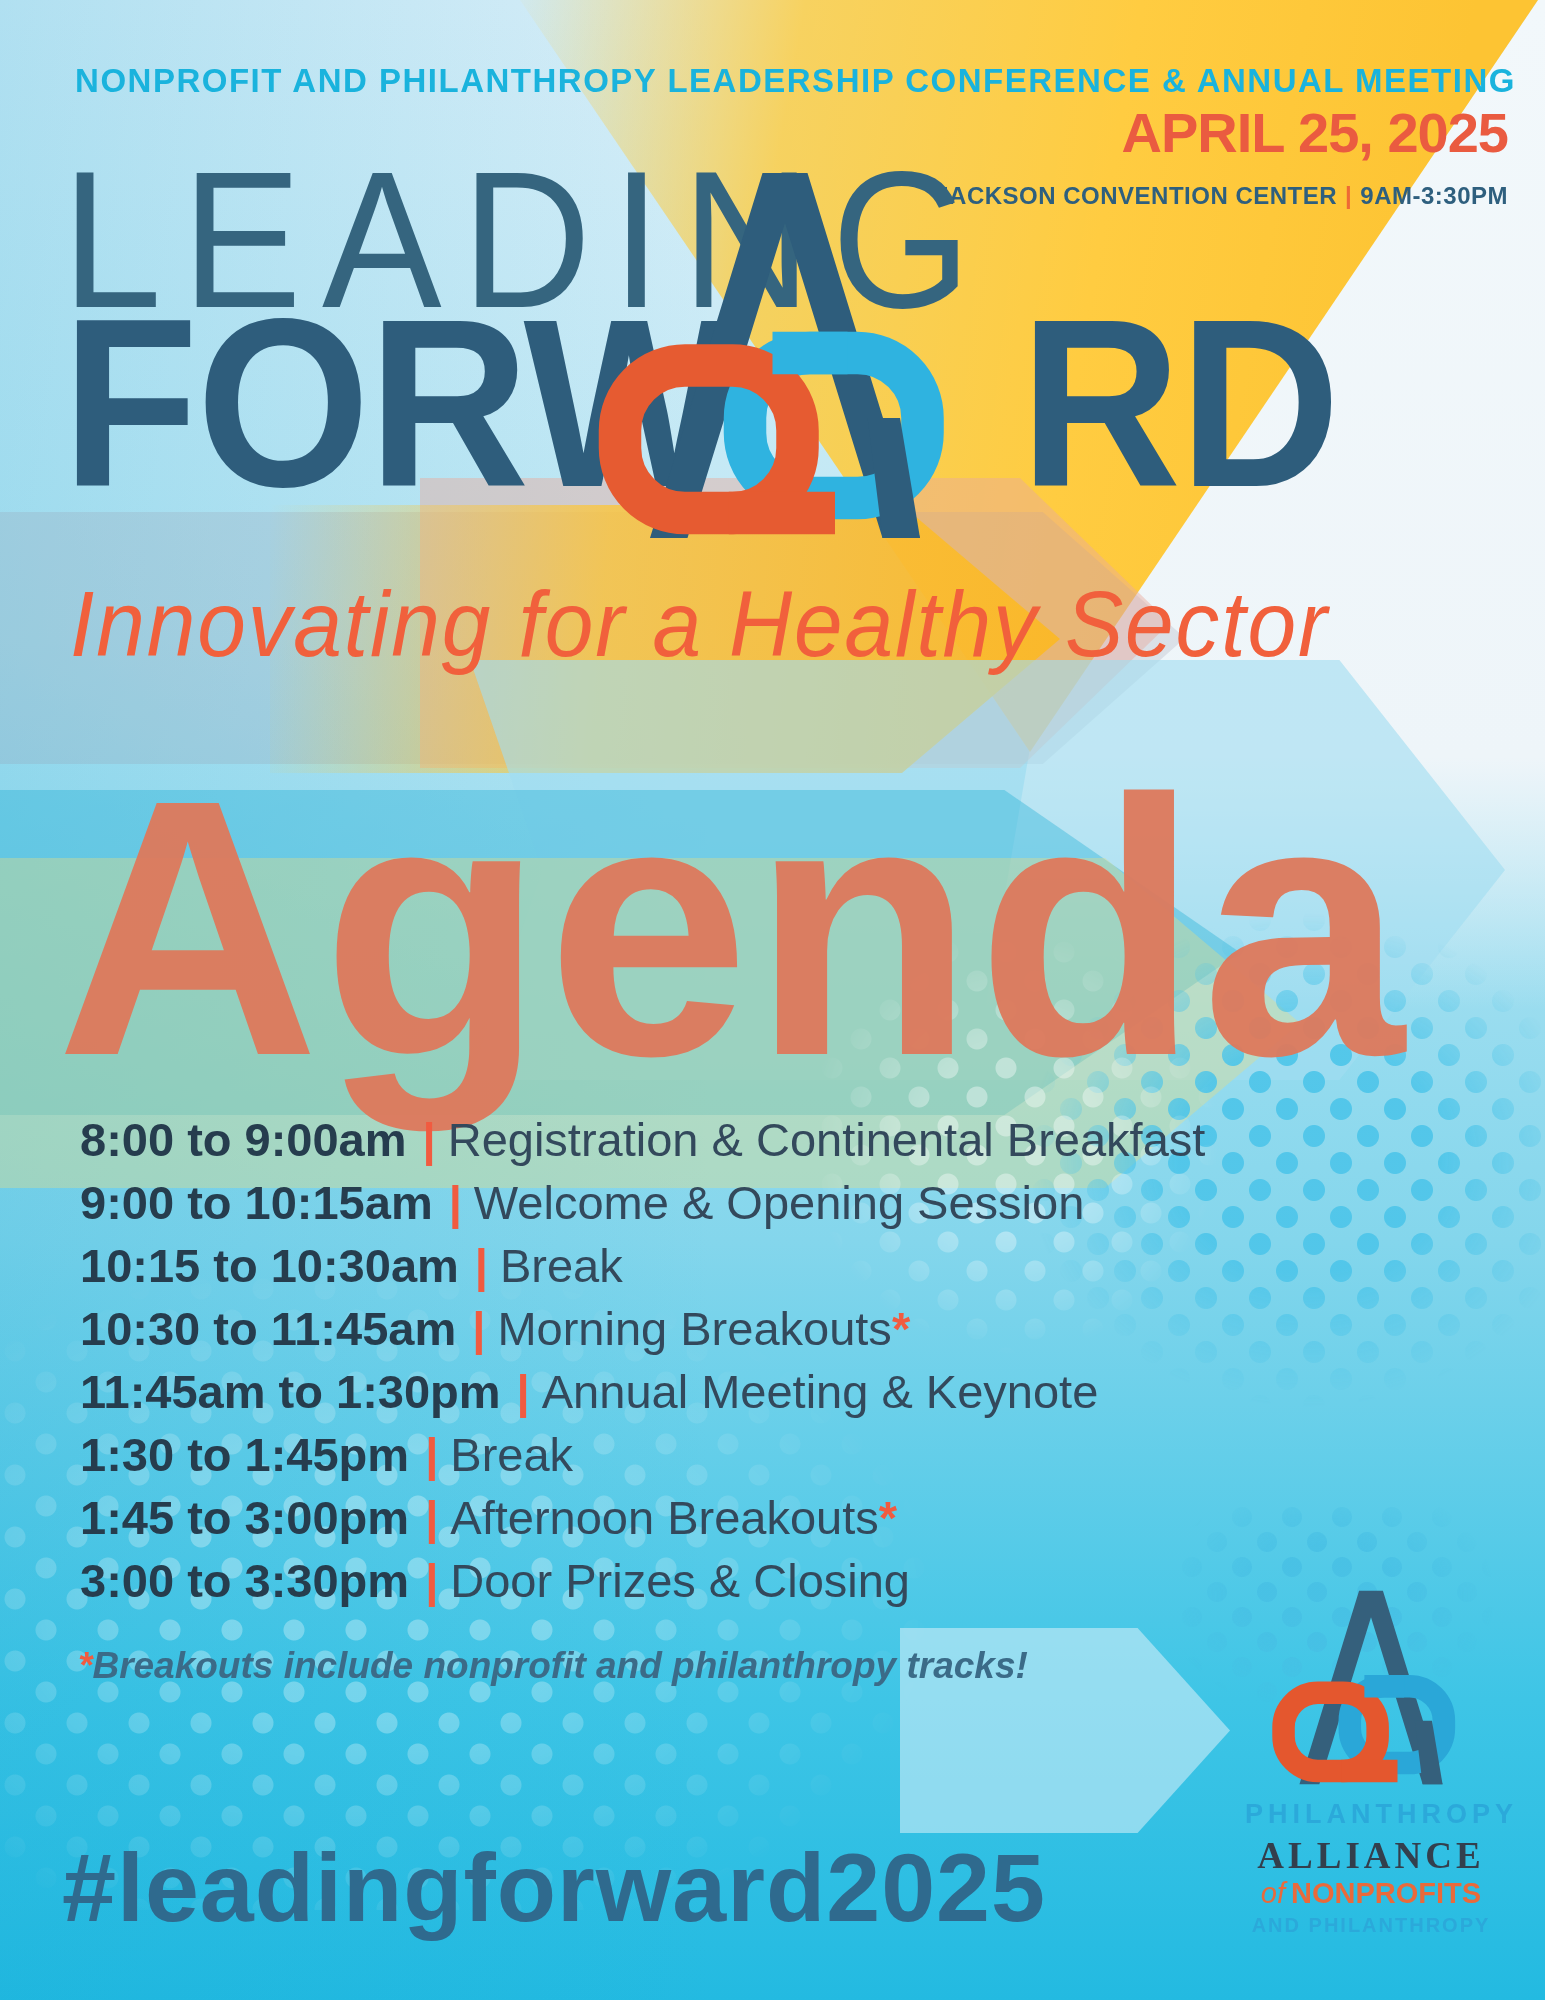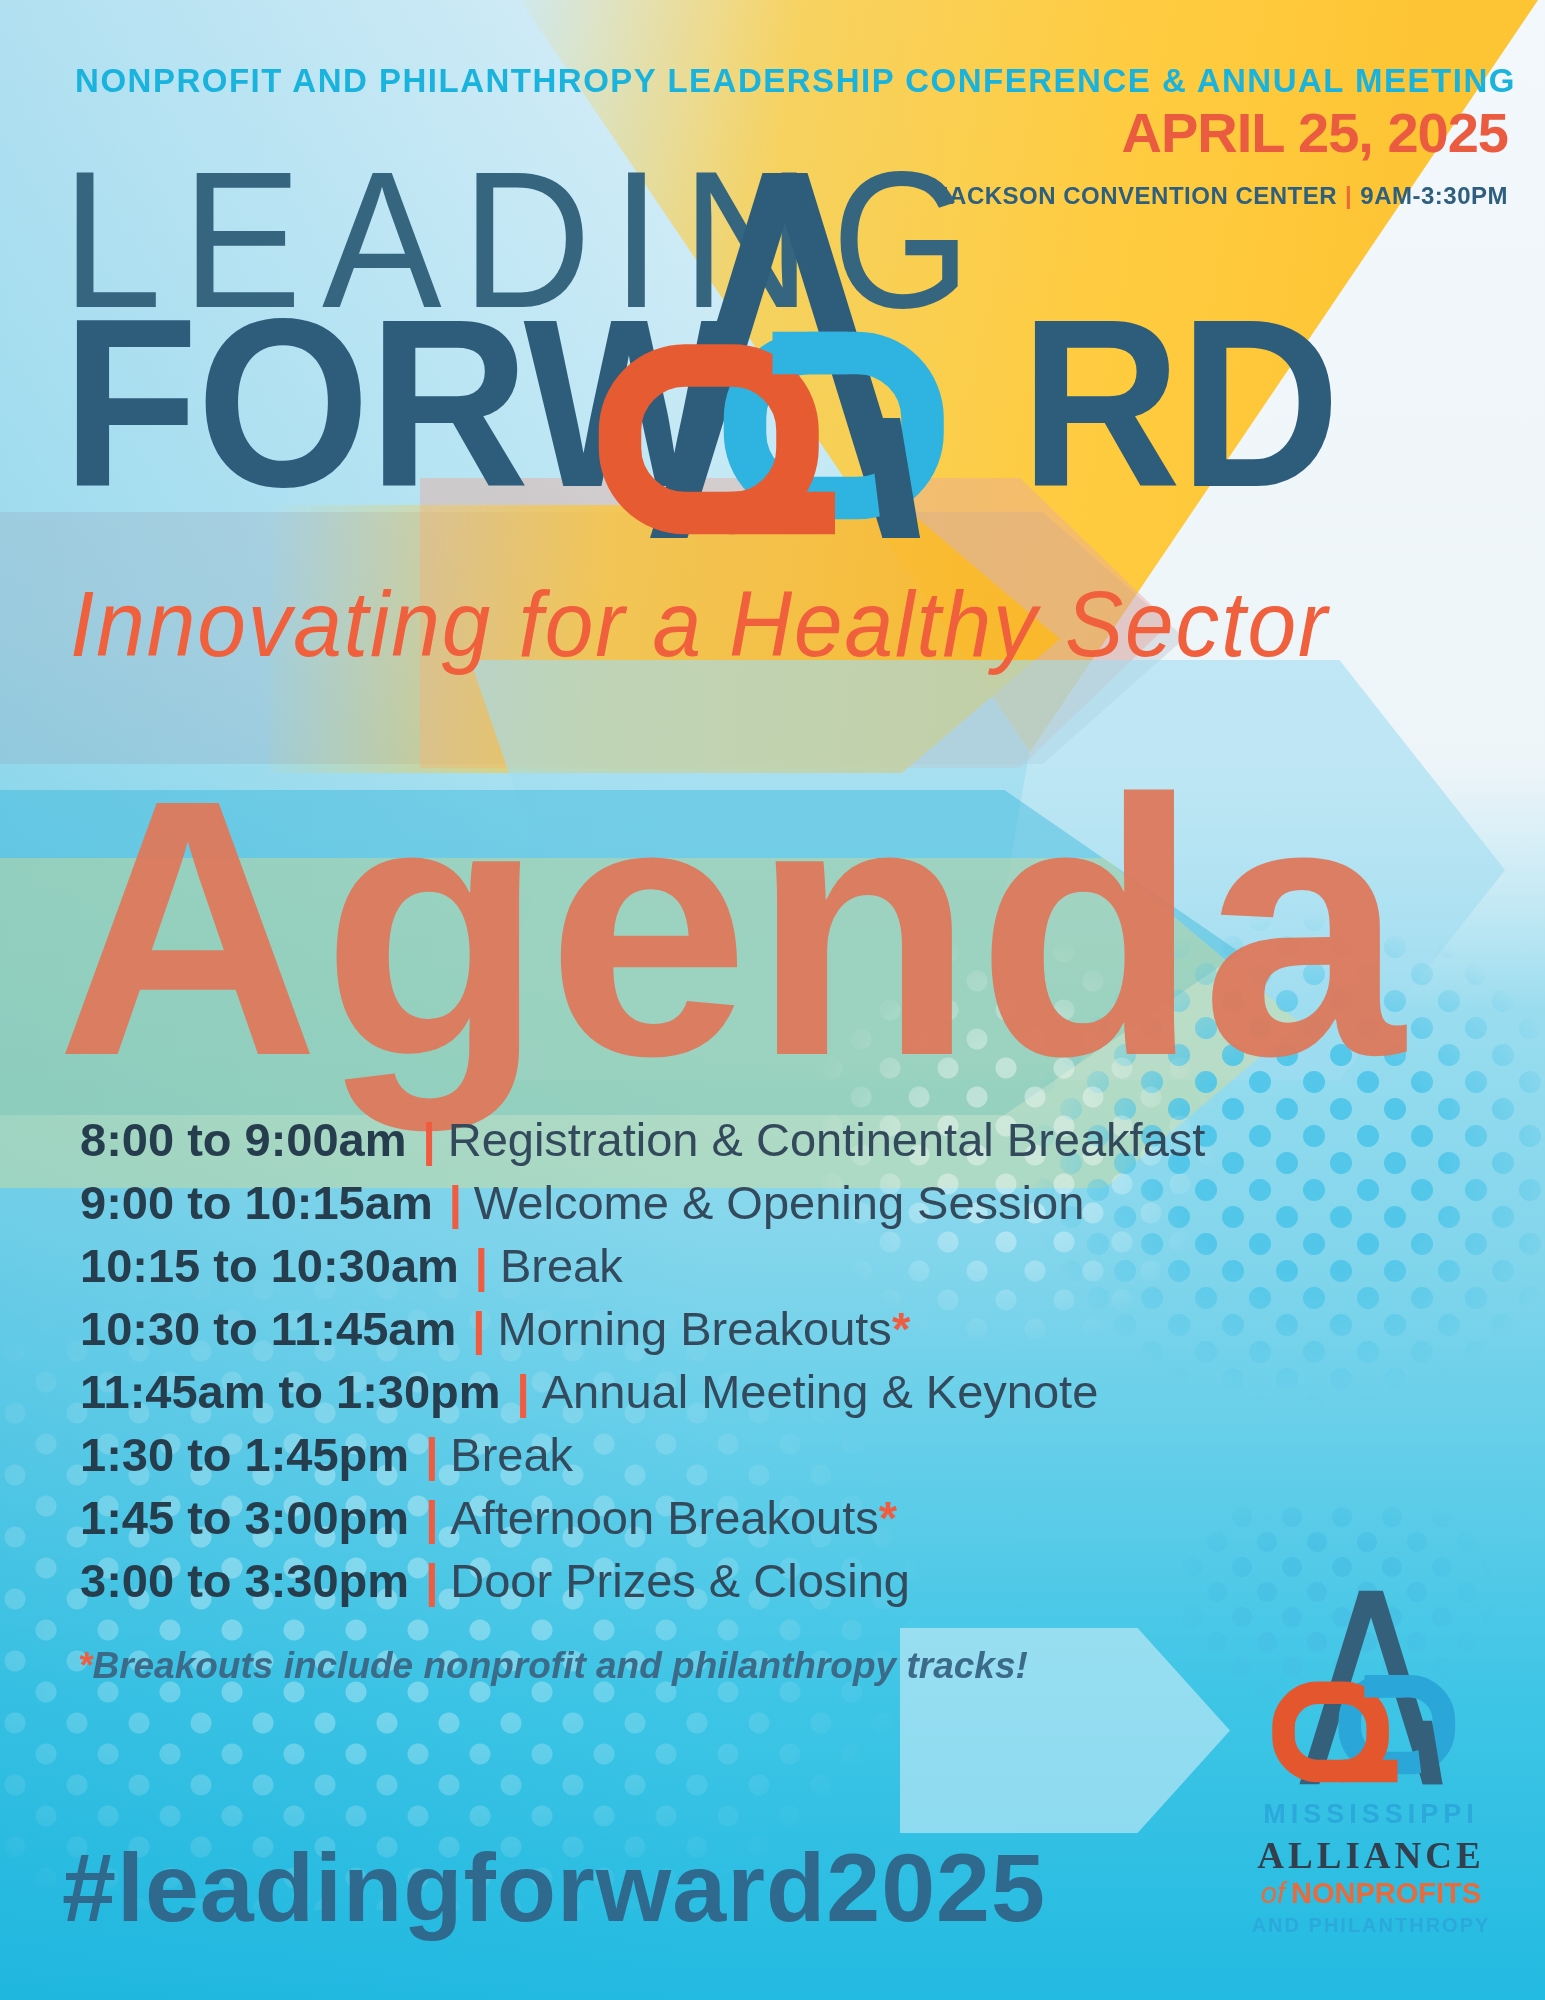--- a/index.html
+++ b/index.html
@@ -195,21 +195,21 @@
 
   <div class="layer logo">
     <svg width="212" height="199" viewBox="0 0 320 300">
       <polygon points="160,4 178,4 268,296 238,296 160,44 82,296 52,296 142,4" fill="#35607c"></polygon>
       <rect x="128" y="148" width="142" height="116" rx="52" fill="none" stroke="#2aa7d8" stroke-width="34"></rect>
       <rect x="28" y="158" width="142" height="118" rx="52" fill="none" stroke="#e4572e" stroke-width="34"></rect>
       <path d="M 150,148 L 210,148" stroke="#2aa7d8" stroke-width="34" fill="none"></path>
       <path d="M 115,276 L 200,276" stroke="#e4572e" stroke-width="34" fill="none"></path>
       <polygon points="226,200 252,200 268,296 238,296" fill="#35607c"></polygon>
     </svg>
-    <div class="l1">MISSISSIPPI</div>
+    <div class="l1">PHILANTHROPY</div>
     <div class="l2">ALLIANCE</div>
     <div class="l3">
       <span class="of">of</span><span>NONPROFITS</span>
     </div>
     <div class="l4">AND PHILANTHROPY</div>
   </div>
 
 </div>
 
 </body></html>

